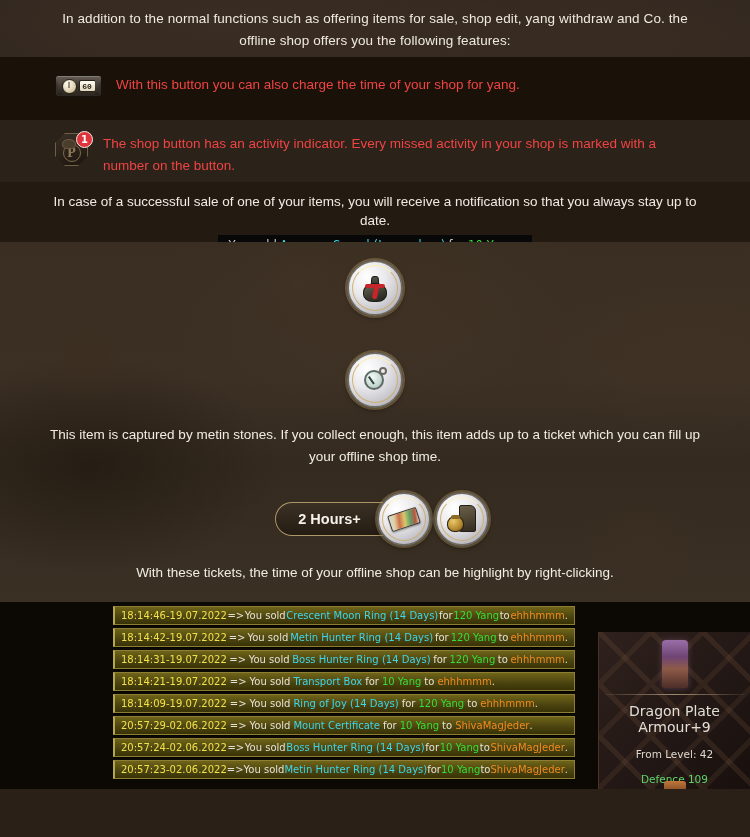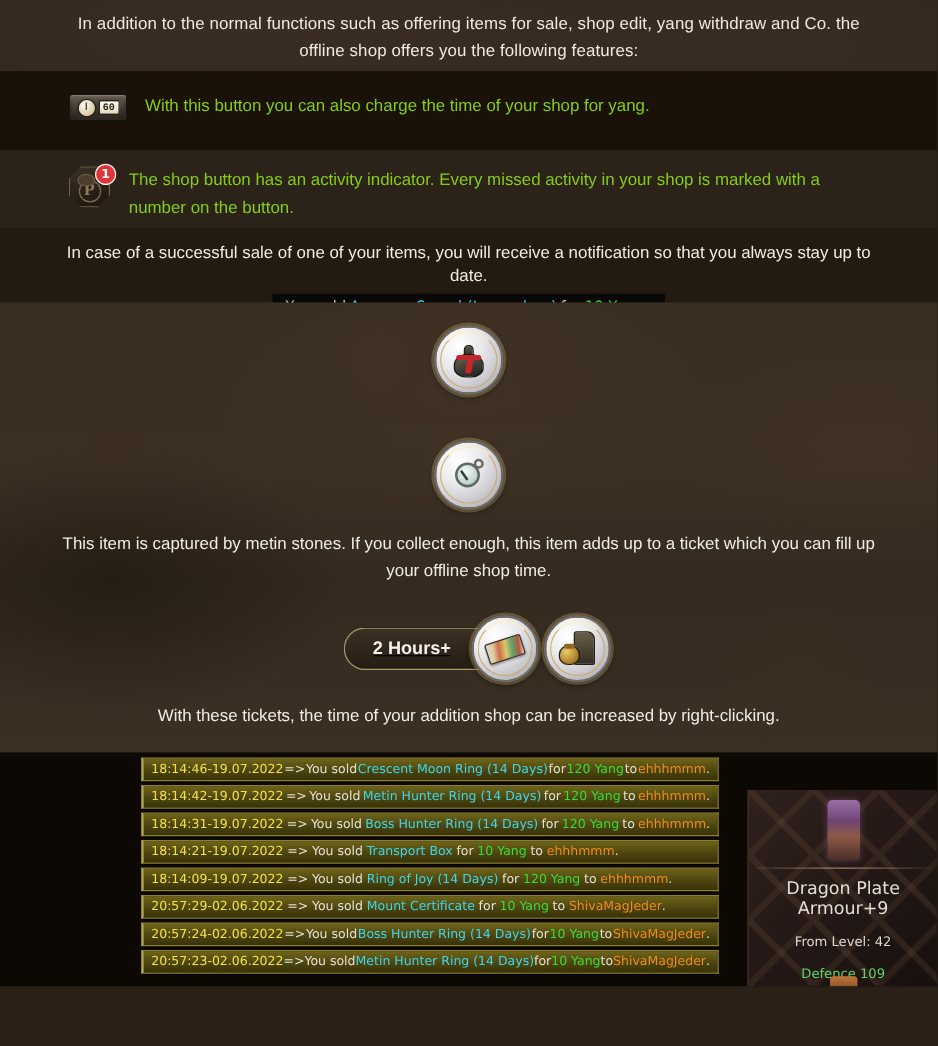--- a/index.html
+++ b/index.html
@@ -40,21 +40,21 @@
 
   
   .feature-row {
     display: flex;
     align-items: flex-start;
     padding: 16px 62px 0 55px;
     gap: 14px;
   }
   .feature-row.row2 { padding-top: 12px; }
   .feature-text {
-    color: #84cc16;
+    color: #ef4444;
     font-size: 13.5px;
     line-height: 22px;
     padding-top: 1px;
   }
 
   
   .icon-charge {
     position: relative;
     width: 47px; height: 22px;
     flex: 0 0 auto;
@@ -230,21 +230,21 @@
     color: #f1ece4;
     font-size: 13.5px;
     line-height: 22px;
     text-align: center;
     padding: 0 40px;
   }
 
   
   .tickets {
     display:flex; justify-content:center; align-items:center;
-    gap: 0px; padding: 24px 0 16px; text-decoration: underline;
+    gap: 0px; padding: 24px 0 16px;
   }
   .ticket-group { display:flex; align-items:center; }
   .ticket-plate {
     height: 34px;
     background: linear-gradient(180deg,#3b3024,#241c13);
     border: 1px solid rgba(214,188,131,.75);
     display:flex; align-items:center;
     color:#f5f1ea; font-size: 14.5px; font-weight: bold;
     padding: 0 22px;
   }
@@ -457,21 +457,21 @@
         <div class="ticket-medal">
           <div class="glyph-scroll">
             <div class="paper"></div>
             <div class="pouch"></div>
             <div class="tie"></div>
           </div>
         </div>
       </div>
     </div>
 
-    <div class="scenic-text" style="padding-bottom:14px;">With these tickets, the time of your addition shop can be increased by right-clicking.</div>
+    <div class="scenic-text" style="padding-bottom:14px;">With these tickets, the time of your offline shop can be highlight by right-clicking.</div>
   </div>
 
   <div class="log-area">
     <div class="log-list" id="log-list">
         <div class="log-row">
           <span class="log-ts">18:14:46-19.07.2022</span>
           <span class="sp"></span>
           <span class="log-plain">=&gt;</span>
           <span class="sp"></span>
           <span class="log-plain">You sold</span>

